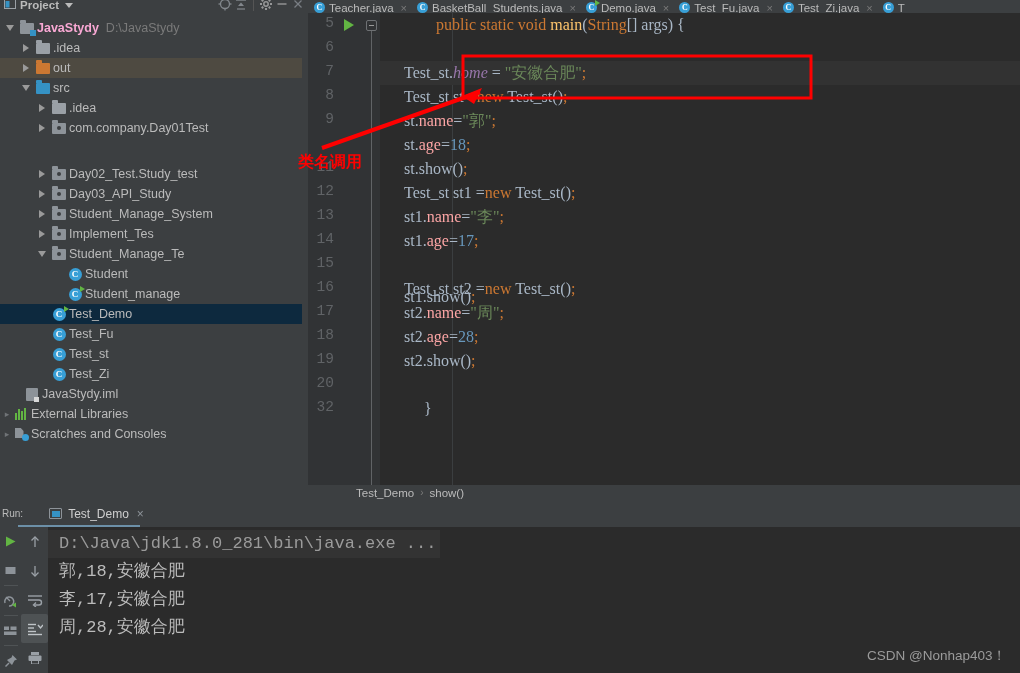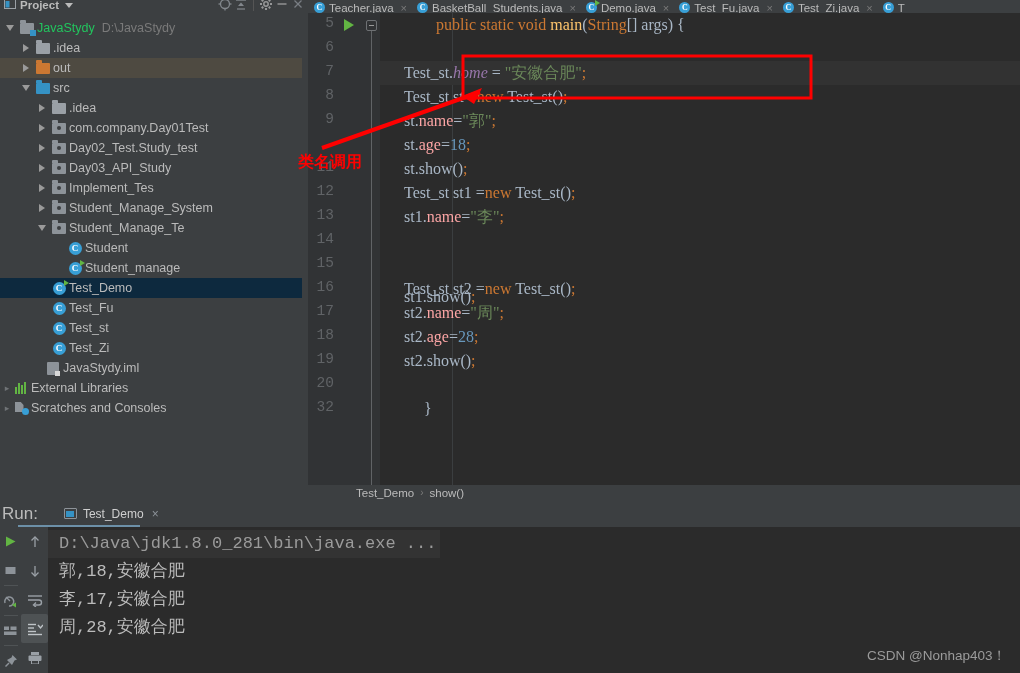--- a/index.html
+++ b/index.html
@@ -44,21 +44,21 @@
     width: 16px; height: 16px; flex: 0 0 16px;
     display: flex; align-items: center; justify-content: center;
   }
   .arrow-r, .arrow-d {
     width: 0; height: 0; border-style: solid;
   }
   .arrow-r { border-width: 4.5px 0 4.5px 6.5px; border-color: transparent transparent transparent #9a9a9a; }
   .arrow-d { border-width: 6.5px 4.5px 0 4.5px; border-color: #9a9a9a transparent transparent transparent; }
   .ic { width: 18px; flex: 0 0 18px; display:flex; align-items:center; justify-content:center; }
   .lbl { margin-left: 1px; }
-  .lbl.bold { font-weight: normal; color: #22c55e; }
+  .lbl.bold { font-weight: bold; color: #f9a8d4; }
   .sub { color: #7a7a7a; margin-left: 7px; font-size: 12.5px; }
 
   
   .folder {
     width: 14px; height: 11px; position: relative; border-radius: 1px;
   }
   .folder::before {
     content:''; position:absolute; left:0; top:-3px; width:6px; height:3px;
     border-radius:1px 1px 0 0; background: inherit;
   }
@@ -163,21 +163,21 @@
 
   
   #run-panel {
     position:absolute; left:0; top:500px; width:1020px; height:173px;
     background:#3c3f41;
   }
   #run-tabbar {
     position:absolute; left:0; top:0; width:1020px; height:27px;
     display:flex; align-items:center;
   }
-  #run-label { color:#bbbbbb; font-size:17px; margin-left:2px; }
+  #run-label { color:#bbbbbb; font-size:10px; margin-left:2px; }
   #run-tab {
     display:flex; align-items:center; height:27px; margin-left:18px;
     padding: 0 8px; position:relative;
   }
   #run-tab .rt-ico {
     width:13px; height:11px; border:1.5px solid #8d9399; border-radius:1px;
     position:relative; margin-right:6px;
   }
   #run-tab .rt-ico::after{content:''; position:absolute; left:1.5px; top:1.5px; right:1.5px; bottom:1.5px; background:#3592c4;}
   #run-tab .rt-name { color:#cfcfcf; font-size:12px; }
@@ -334,21 +334,21 @@
         </div>
         <div class="tree-row" style="padding-left: 34px;">
           <span class="tw">
             <span class="arrow-r"></span>
           </span>
           <span class="ic">
             <span class="pkg"></span>
           </span>
           <span class="lbl">com.company.Day01Test</span>
         </div>
-        <div class="tree-row" style="padding-left: 34px;">
+        <div class="tree-row" style="padding-left: 34px; margin-top: 26px;">
           <span class="tw">
             <span class="arrow-r"></span>
           </span>
           <span class="ic">
             <span class="pkg"></span>
           </span>
           <span class="lbl">Day02_Test.Study_test</span>
         </div>
         <div class="tree-row" style="padding-left: 34px;">
           <span class="tw">
@@ -359,30 +359,30 @@
           </span>
           <span class="lbl">Day03_API_Study</span>
         </div>
         <div class="tree-row" style="padding-left: 34px;">
           <span class="tw">
             <span class="arrow-r"></span>
           </span>
           <span class="ic">
             <span class="pkg"></span>
           </span>
+          <span class="lbl">Student_Manage_System</span>
+        </div>
+        <div class="tree-row" style="padding-left: 34px;">
+          <span class="tw">
+            <span class="arrow-r"></span>
+          </span>
+          <span class="ic">
+            <span class="pkg"></span>
+          </span>
           <span class="lbl">Implement_Tes</span>
-        </div>
-        <div class="tree-row" style="padding-left: 34px;">
-          <span class="tw">
-            <span class="arrow-r"></span>
-          </span>
-          <span class="ic">
-            <span class="pkg"></span>
-          </span>
-          <span class="lbl">Student_Manage_System</span>
         </div>
         <div class="tree-row" style="padding-left: 34px;">
           <span class="tw">
             <span class="arrow-d"></span>
           </span>
           <span class="ic">
             <span class="pkg"></span>
           </span>
           <span class="lbl">Student_Manage_Te</span>
         </div>
@@ -421,21 +421,21 @@
           </span>
           <span class="lbl">Test_st</span>
         </div>
         <div class="tree-row" style="padding-left: 34px;">
           <span class="tw"></span>
           <span class="ic">
             <span class="cls">C</span>
           </span>
           <span class="lbl">Test_Zi</span>
         </div>
-        <div class="tree-row" style="padding-left: 28px;">
+        <div class="tree-row" style="padding-left: 7px;">
           <span class="tw"></span>
           <span class="ic">
             <span class="iml"></span>
           </span>
           <span class="lbl">JavaStydy.iml</span>
         </div>
         <div class="tree-row" style="padding-left: 2px;">
           <span class="tw" style="flex: 0 0 10px; width: 10px;">
             <span style="color:#6f7376;font-size:9px;line-height:9px;">▸</span>
           </span>
@@ -555,20 +555,21 @@
       <div id="code-lines">
           <div class="cl" style="top: 0px; padding-left: 56px;"><span class="kw">public</span> <span class="kw">static</span> <span class="kw">void</span> <span class="meth">main</span>(<span class="kw">String</span>[] <span class="typ">args</span>) {</div>
           <div class="cl" style="top: 24px; padding-left: 24px;"></div>
           <div class="cl hl" style="top: 48px; padding-left: 24px;"><span class="typ">Test_st</span>.<span class="fld-static">home</span> = <span class="str">"安徽合肥"</span><span class="semi">;</span></div>
           <div class="cl" style="top: 72px; padding-left: 24px;"><span class="typ">Test_st</span> <span class="typ">st</span> =<span class="kw">new</span> <span class="typ">Test_st</span>()<span class="semi">;</span></div>
           <div class="cl" style="top: 96px; padding-left: 24px;"><span class="typ">st</span>.<span class="fld">name</span>=<span class="str">"郭"</span><span class="semi">;</span></div>
           <div class="cl" style="top: 120px; padding-left: 24px;"><span class="typ">st</span>.<span class="fld">age</span>=<span class="num">18</span><span class="semi">;</span></div>
           <div class="cl" style="top: 144px; padding-left: 24px;"><span class="typ">st</span>.<span class="typ">show</span>()<span class="semi">;</span></div>
           <div class="cl" style="top: 168px; padding-left: 24px;"><span class="typ">Test_st</span> <span class="typ">st1</span> =<span class="kw">new</span> <span class="typ">Test_st</span>()<span class="semi">;</span></div>
           <div class="cl" style="top: 192px; padding-left: 24px;"><span class="typ">st1</span>.<span class="fld">name</span>=<span class="str">"李"</span><span class="semi">;</span></div>
+          <div class="cl" style="top: 216px; padding-left: 24px;"><span class="typ">st1</span>.<span class="fld">age</span>=<span class="num">17</span><span class="semi">;</span></div>
           <div class="cl" style="top: 240px; padding-left: 24px; margin-top: 32px;"><span class="typ">st1</span>.<span class="typ">show</span>()<span class="semi">;</span></div>
           <div class="cl" style="top: 264px; padding-left: 24px;"><span class="typ">Test_st</span> <span class="typ">st2</span> =<span class="kw">new</span> <span class="typ">Test_st</span>()<span class="semi">;</span></div>
           <div class="cl" style="top: 288px; padding-left: 24px;"><span class="typ">st2</span>.<span class="fld">name</span>=<span class="str">"周"</span><span class="semi">;</span></div>
           <div class="cl" style="top: 312px; padding-left: 24px;"><span class="typ">st2</span>.<span class="fld">age</span>=<span class="num">28</span><span class="semi">;</span></div>
           <div class="cl" style="top: 336px; padding-left: 24px;"><span class="typ">st2</span>.<span class="typ">show</span>()<span class="semi">;</span></div>
           <div class="cl" style="top: 360px; padding-left: 24px;"></div>
           <div class="cl" style="top: 384px; padding-left: 44px;">}</div>
         </div>
     </div>
 

